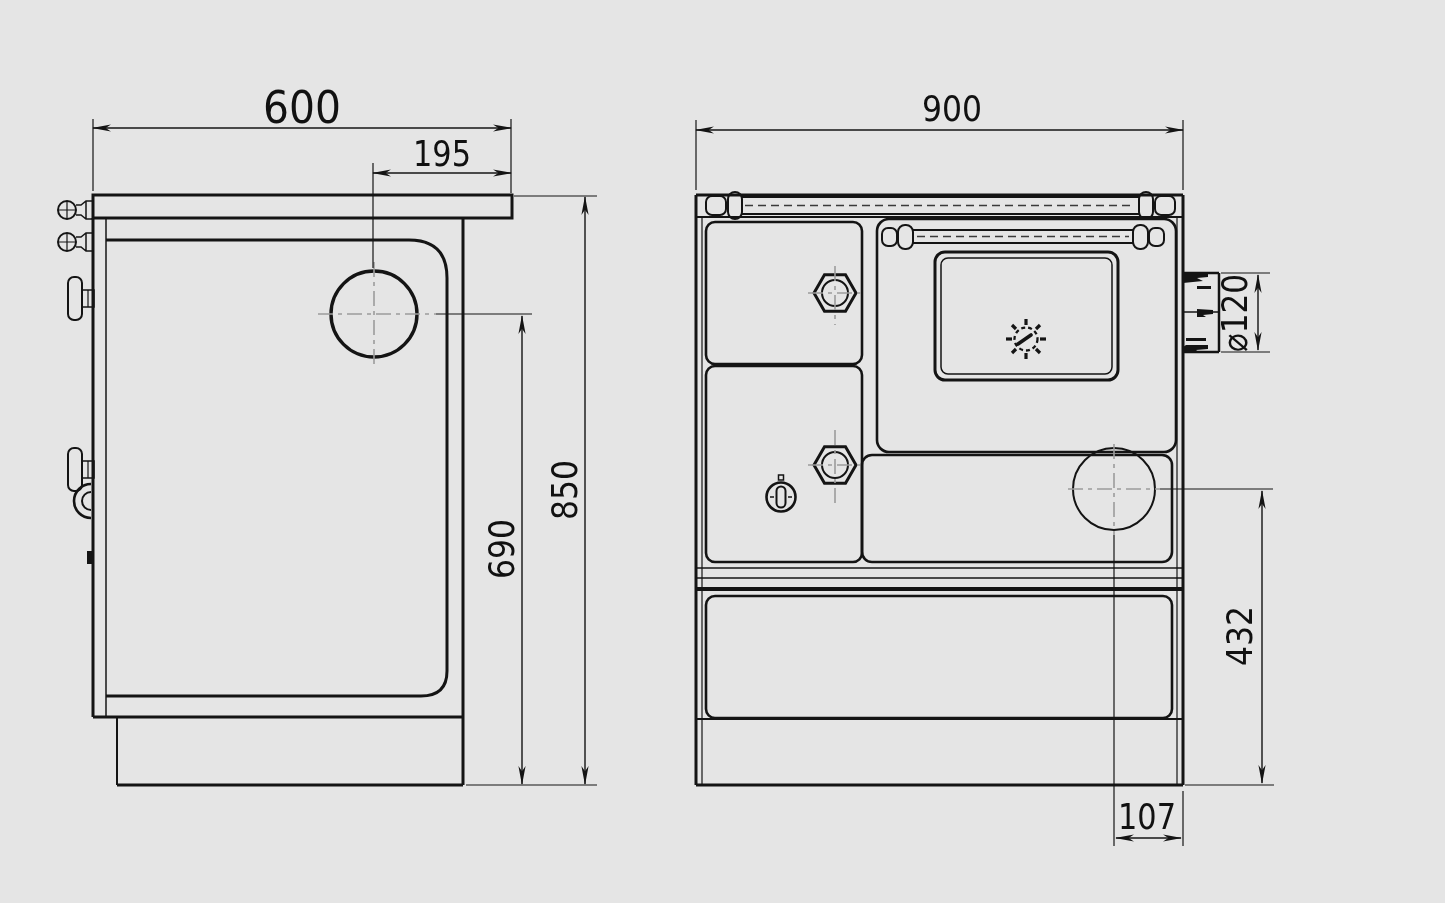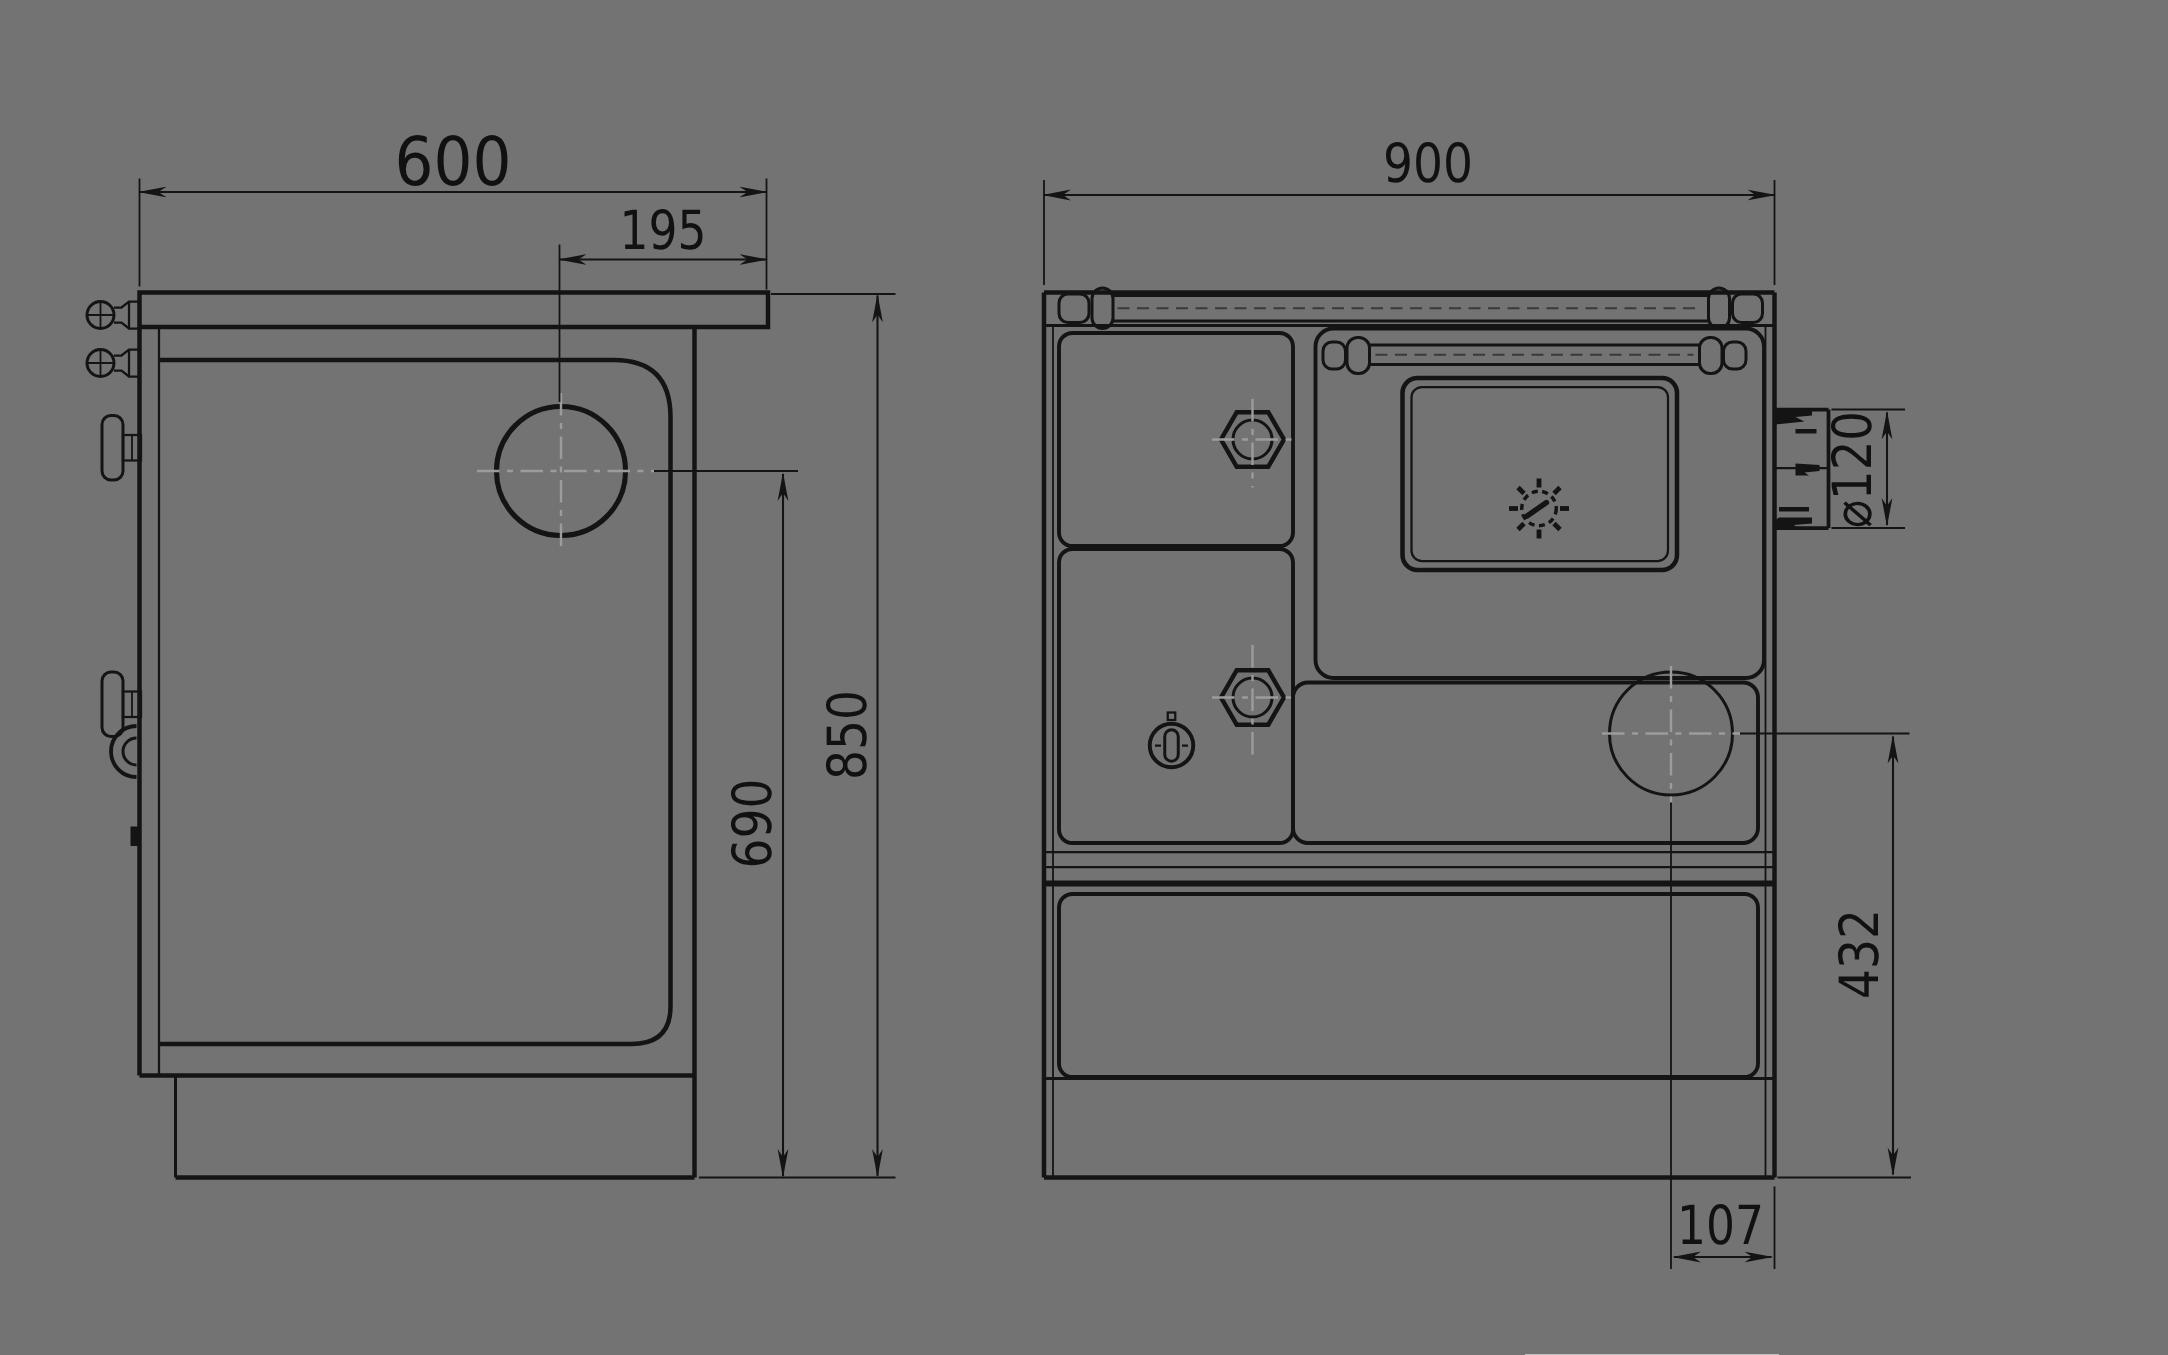--- a/index.html
+++ b/index.html
@@ -1,16 +1,16 @@
 <!DOCTYPE html>
 <html><head>
 <meta charset="utf-8">
 <style>
   html,body{margin:0;padding:0;background:#ffffff;}
-  .page{position:relative;width:1445px;height:903px;background:#737373;overflow:hidden;
+  .page{position:relative;width:1445px;height:903px;background:#e5e5e5;overflow:hidden;
         font-family:"DejaVu Sans","Liberation Sans",sans-serif;}
   svg{position:absolute;left:0;top:0;}
   
   .ln{stroke:#141414;fill:none;}
   .w35{stroke-width:3.4;}
   .w3{stroke-width:3;}
   .w26{stroke-width:2.6;}
   .w2{stroke-width:2;}
   .w15{stroke-width:1.5;}
   .w12{stroke-width:1.2;}

